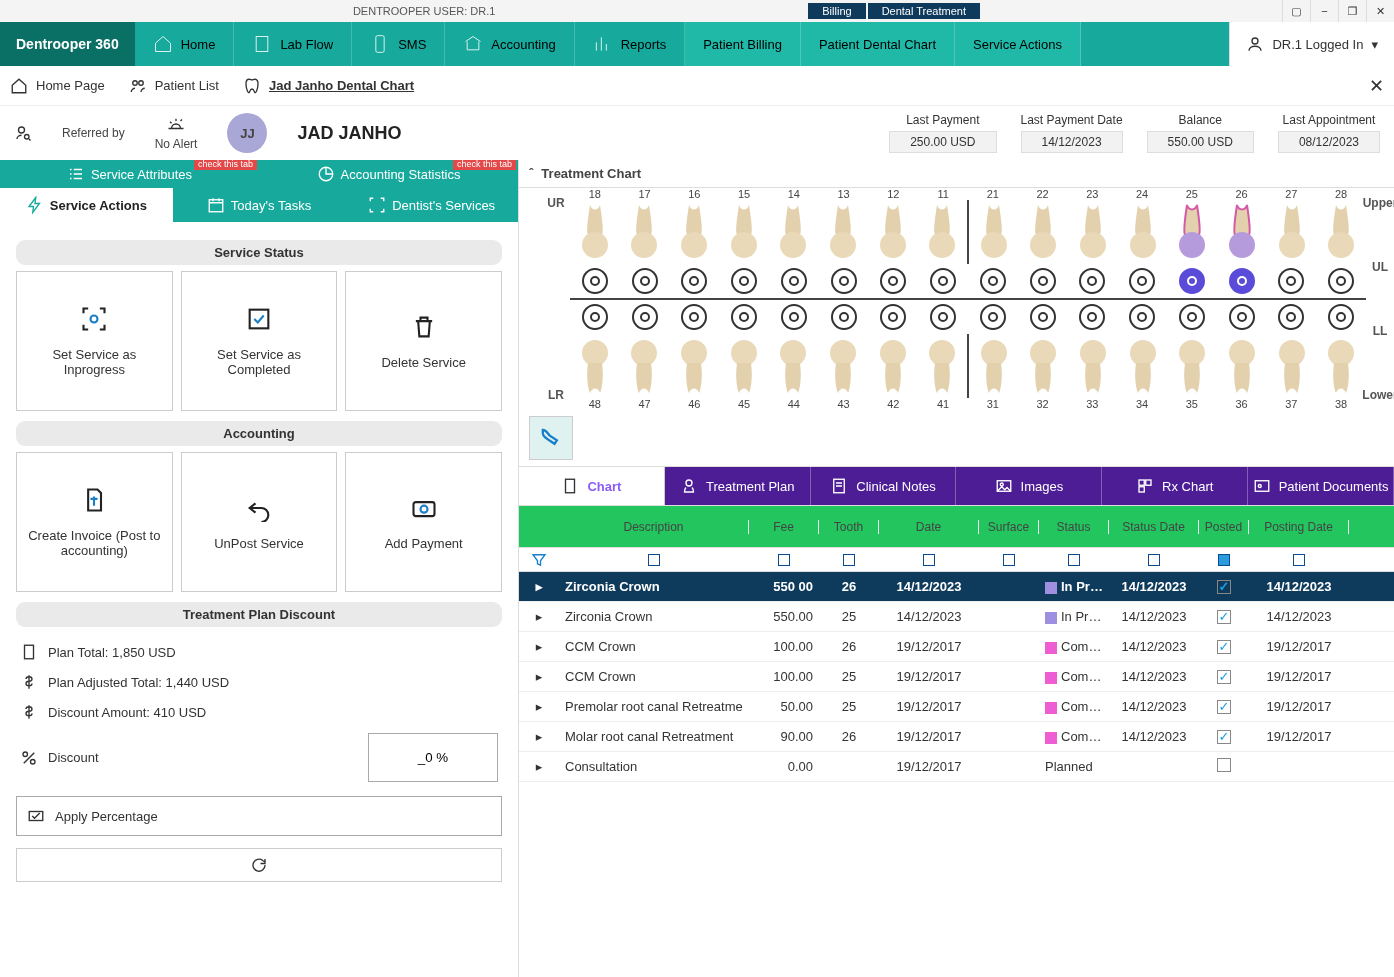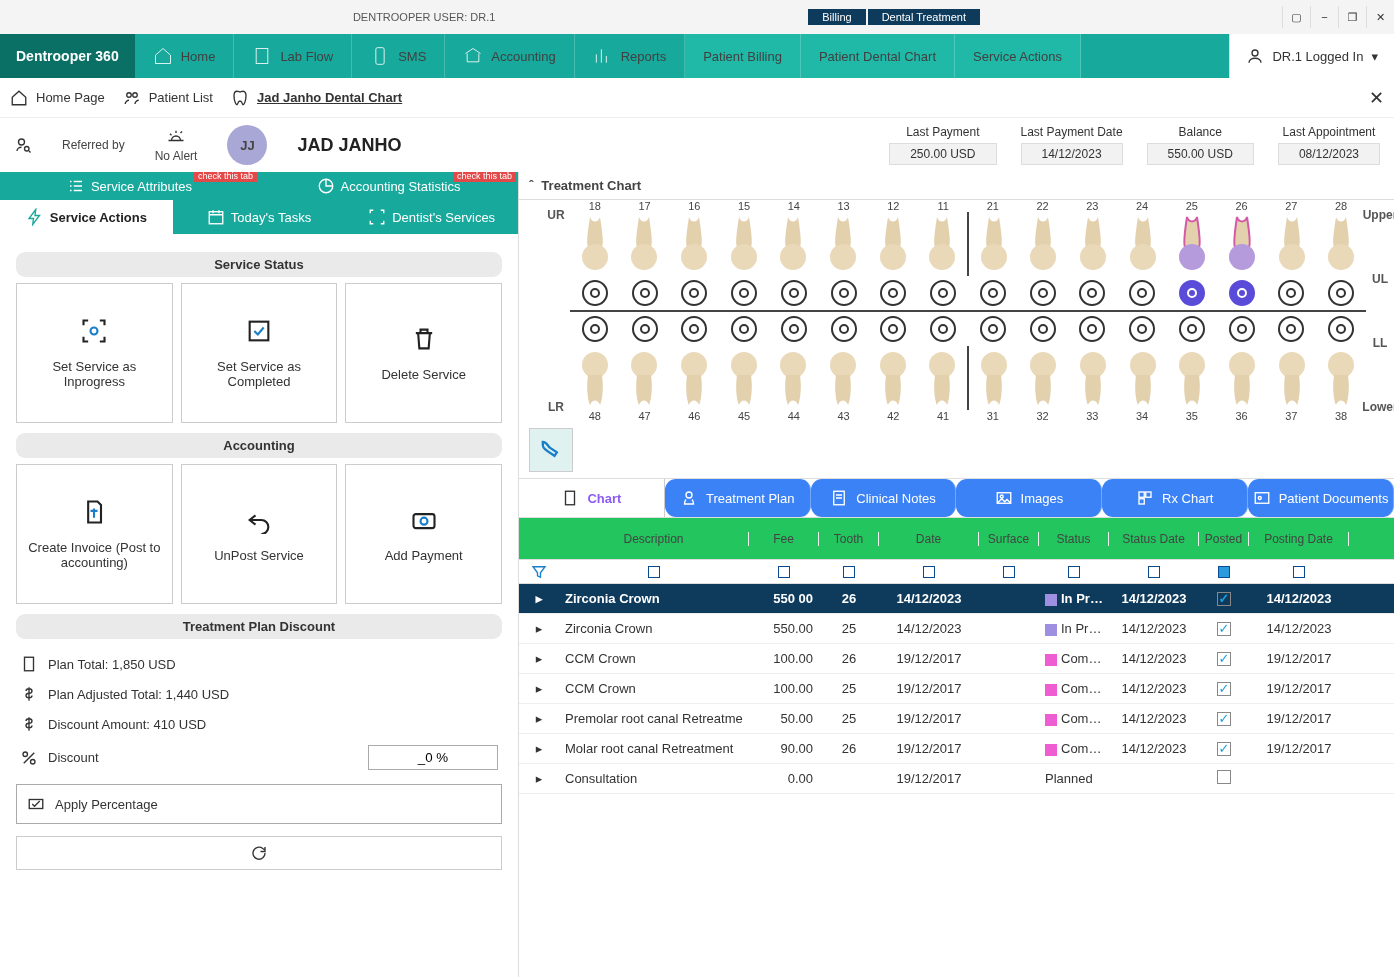--- a/index.html
+++ b/index.html
@@ -1,35 +1,35 @@
 <!DOCTYPE html>
 <html><head>
 <meta charset="utf-8">
 <style>
 * { box-sizing: border-box; margin: 0; padding: 0; font-family: 'Segoe UI', Tahoma, sans-serif; }
 body { width: 1394px; height: 977px; background: #fff; font-size: 13px; color: #333; overflow: hidden; }
 
 
-.titlebar { height: 34px; display: flex; align-items: center; background: #f4f4f4; font-size: 11px; }
+.titlebar { height: 22px; display: flex; align-items: center; background: #f4f4f4; font-size: 11px; }
 .titlebar .center { flex: 1; text-align: center; color: #555; }
 .titlebar .tab-pill { background: #0e3a5c; color: #fff; padding: 2px 14px; margin-right: 2px; font-size: 11px; }
 .titlebar .window-btns { display: flex; gap: 0; }
 .titlebar .window-btns span { width: 28px; height: 22px; display:flex;align-items:center;justify-content:center; border-left:1px solid #ddd; cursor:pointer; }
 
 
 .ribbon { height: 44px; display: flex; align-items: stretch; background: #17a99c; }
 .ribbon .brand { background: #0a6f64; color: #fff; display: flex; align-items: center; padding: 8px 16px; font-weight: bold; font-size: 14px; }
-.ribbon .ritem { display: flex; align-items: center; color: #404040; padding: 0 18px; gap: 8px; border-right: 1px solid rgba(255,255,255,.2); cursor:pointer; }
+.ribbon .ritem { display: flex; align-items: center; color: #000000; padding: 0 18px; gap: 8px; border-right: 1px solid rgba(255,255,255,.2); cursor:pointer; }
 .ribbon .ritem.hi { background: #20b9a8; }
 .ribbon .spacer { flex: 1; }
 .ribbon .user { background: #fff; color: #333; display: flex; align-items:center; gap:8px; padding: 0 16px; border-left:1px solid #ddd; }
 .ri-icon { width:20px;height:20px;display:inline-flex;align-items:center;justify-content:center;fill:#fff;stroke:#fff; }
 
 
-.crumb { height: 40px; display: flex; align-items: center; gap: 18px; padding: 16px 10px; border-bottom: 1px solid #eee; }
+.crumb { height: 40px; display: flex; align-items: center; gap: 24px; padding: 16px 10px; border-bottom: 1px solid #eee; }
 .crumb .item { display:flex; align-items:center; gap:8px; cursor:pointer;}
 .crumb .close { margin-left:auto; font-size:18px; cursor:pointer; }
 .crumb .active { font-weight:bold; text-decoration: underline; }
 
 
 .phead { height: 54px; display:flex; align-items:center; gap: 30px; padding: 0 14px; }
 .phead .col { display:flex; flex-direction:column; align-items:center; font-size:12px; color:#444;}
 .phead .avatar { width:40px;height:40px;border-radius:50%;background:#a9a7d6;display:flex;align-items:center;justify-content:center;font-weight:bold;color:#444; }
 .phead .name { font-weight:bold; font-size:18px; color:#222; }
 .phead .stats { margin-left:auto; display:flex; gap:24px; }
@@ -55,21 +55,21 @@
 
 .lcontent { flex:1; overflow:auto; padding: 8px 16px; }
 .section-title { background:#eaeaea; text-align:center; padding:5px; font-weight:bold; margin: 10px 0 6px; border-radius:9px; }
 .tile-row { display:flex; gap:8px; }
 .tile { flex:1; border:1px solid #ccc; border-radius:0; min-height:140px; display:flex; flex-direction:column; align-items:center; justify-content:center; gap:14px; cursor:pointer; text-align:center; padding: 8px;}
 .tile svg { width:28px;height:28px;fill:none;stroke:#222;stroke-width:1.8;}
 
 .plan { margin-top:10px; }
 .plan .line { display:flex; align-items:center; gap:10px; padding: 6px 4px;}
 .plan .line .lbl { flex:1; }
-.disc-input { width:130px; text-align:center; border:1px solid #aaa; padding:4px;}
+.disc-input { width:130px; text-align:center; border:1px solid #aaa; padding:16px;}
 .apply-box { border:1px solid #aaa; padding: 10px; margin-top:8px; display:flex; align-items:center; gap:10px; cursor:pointer;}
 .refresh { border:1px solid #ccc; height:34px; margin-top:12px; display:flex; align-items:center; justify-content:center; cursor:pointer; }
 
 
 .tc-head { height:28px; border-bottom:1px solid #ddd; display:flex; align-items:center; padding:0 10px; gap:8px; font-weight:bold; color:#444; }
 .num-row { display:flex; }
 .num-row .half { flex:1; display:flex; justify-content:space-around; }
 .num-row .num { font-size:11px; color:#444; width:40px; text-align:center;}
 .teeth-row { display:flex; height:64px; }
 .teeth-row .half { flex:1; display:flex; justify-content:space-around; border-right:1px solid #444; }
@@ -86,21 +86,21 @@
 .teeth-wrap .edge { width:28px; display:flex; flex-direction:column; justify-content:space-between; align-items:center; padding:8px 0; font-size:12px; font-weight:bold; color:#555;}
 .teeth-wrap .mid { flex:1; }
 .midline { border-top:2px solid #444; margin: 2px 0;}
 
 .tool-icon { width:44px;height:44px;border:1px solid #ccc;margin:6px 10px; display:flex;align-items:center;justify-content:center; background:#dff2f0; cursor:pointer;}
 
 
 .lowtabs { height: 40px; display:flex; border-top:1px solid #ddd; border-bottom:1px solid #ddd;}
 .lowtabs .lt { flex:1; display:flex; align-items:center; justify-content:center; gap:8px; cursor:pointer;}
 .lowtabs .lt.sel { background:#fff; color:#8b5cf6; font-weight:bold; border-right:1px solid #ccc;}
-.lowtabs .lt.teal { background:#3b82f6; color:#fff; border-right:1px solid rgba(255,255,255,.3);border-radius:11px;}
+.lowtabs .lt.teal { background:#4c1d95; color:#fff; border-right:1px solid rgba(255,255,255,.3);}
 
 
 .grid { flex:1; overflow:auto; }
 .ghead { display:flex; background:#22c55e; border-bottom:1px solid #ddd; height:42px;align-items:center;}
 .ghead .gc { display:flex;align-items:center;justify-content:center; font-size:12px; color:#444; border-right:1px solid #eee;}
 .gfilter { display:flex; height:24px; border-bottom:1px solid #ddd;}
 .gfilter .gc { display:flex;align-items:center;justify-content:center;}
 .sq { width:12px;height:12px;border:1.5px solid #0a4b8f;}
 .sq.fill{background:#2a9bdc;}
 .grow-wrap { }

